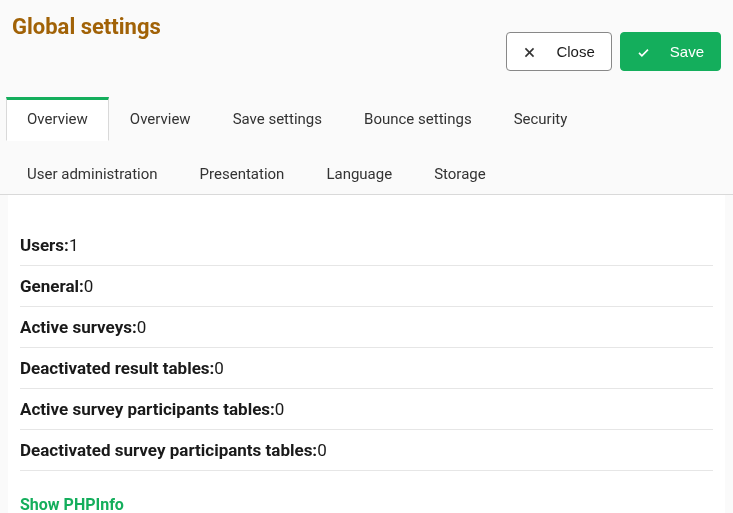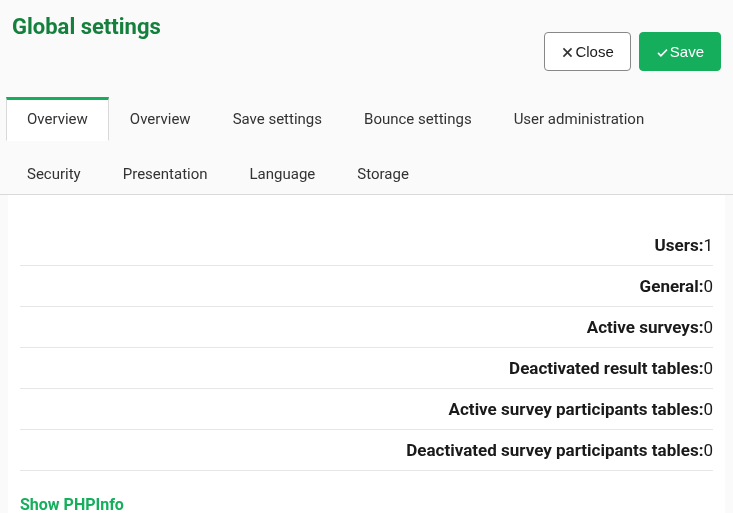--- a/index.html
+++ b/index.html
@@ -13,32 +13,32 @@
     }
     .header-row {
       display: flex;
       justify-content: space-between;
       align-items: flex-start;
       padding: 12px 12px 0 12px;
     }
     .page-title {
       font-size: 22px;
       font-weight: 700;
-      color: #15803d;
+      color: #a16207;
       margin-top: 2px;
     }
     .actions {
       display: flex;
       gap: 8px;
       margin-top: 20px;
     }
     .btn {
       display: inline-flex;
       align-items: center;
-      gap: 1px;
+      gap: 20px;
       padding: 10px 16px;
       font-size: 15px;
       border-radius: 4px;
       border: 1px solid #888;
       background: #fff;
       cursor: pointer;
       color: #1a1a1a;
     }
     .btn-primary {
       background: #14ae5c;
@@ -77,21 +77,21 @@
       border-radius: 0;
       padding-top: 10px;
     }
     .panel {
       background: #fff;
       margin: 0 8px 8px 8px;
       padding: 30px 12px 12px 12px;
     }
     .stat-row {
       display: flex;
-      justify-content: flex-end;
+      justify-content: flex-start;
       align-items: center;
       padding: 10px 0;
       border-bottom: 1px solid #e6e6e6;
       font-size: 17px;
     }
     .stat-label {
       font-weight: 700;
     }
     .stat-value {
       font-weight: 400;
@@ -129,22 +129,22 @@
       <span>Save</span>
     </button>
   </div>
 </div>
 
 <div class="tabs">
   <div class="tab active">Overview</div>
   <div class="tab">Overview</div>
   <div class="tab">Save settings</div>
   <div class="tab">Bounce settings</div>
+  <div class="tab">Security</div>
   <div class="tab">User administration</div>
-  <div class="tab">Security</div>
   <div class="tab">Presentation</div>
   <div class="tab">Language</div>
   <div class="tab">Storage</div>
 </div>
 
 <div class="panel">
   <div class="stat-row">
     <span class="stat-label">Users:</span>
     <span class="stat-value">1</span>
   </div>

